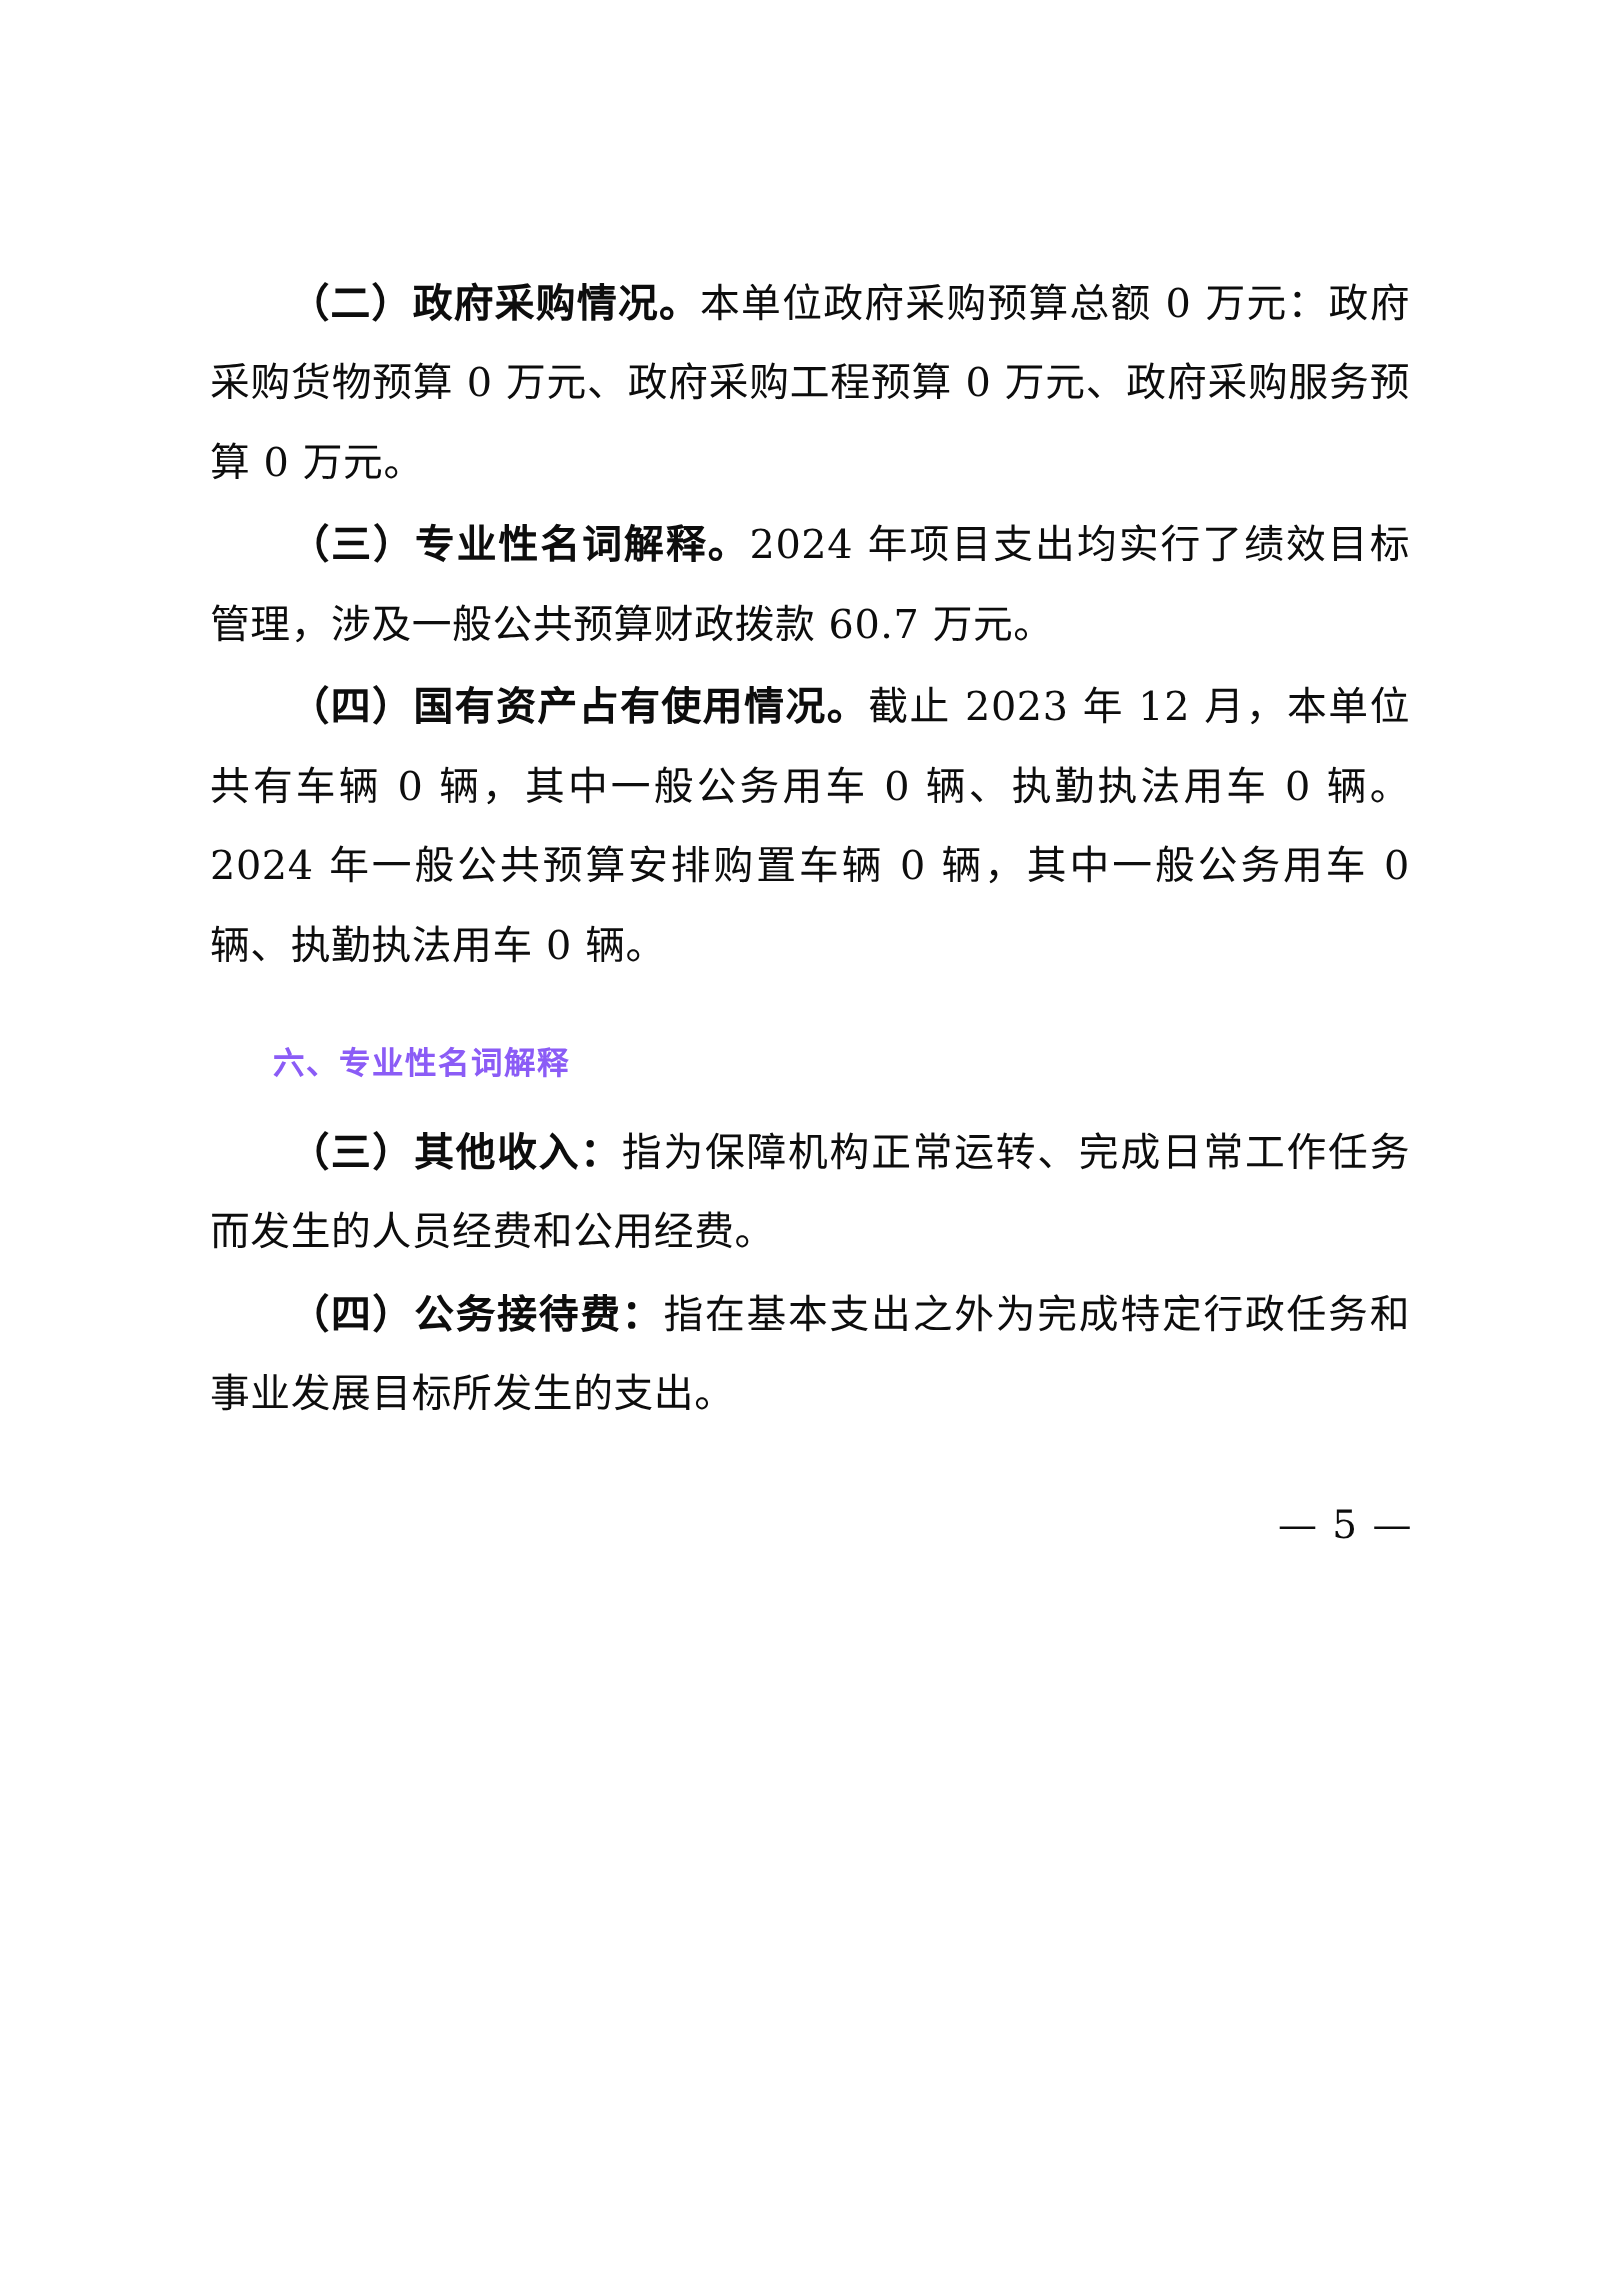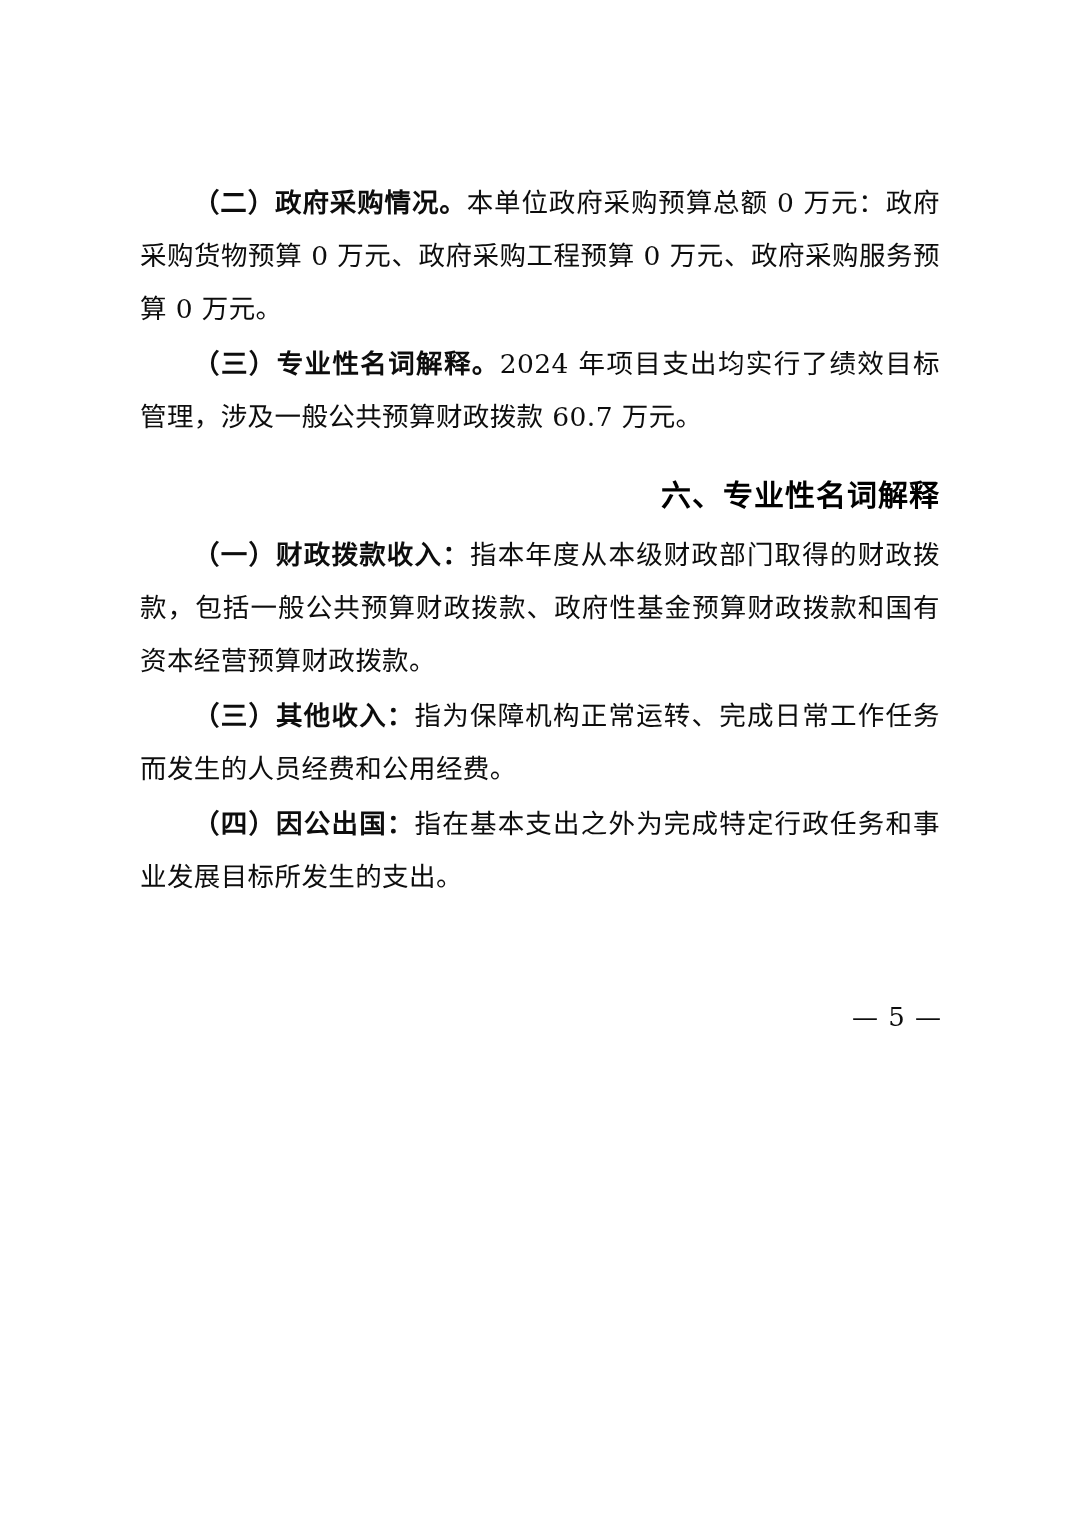--- a/index.html
+++ b/index.html
@@ -28,28 +28,27 @@
     font-size: 26.5px;
     line-height: 53px;
     text-align: justify;
     text-justify: inter-ideograph;
     letter-spacing: 0.4px;
     text-indent: 2em;
     color: #0d0d0d;
   }
   h2.heading {
     margin: 26px 0 6px 0;
-    font-size: 30px;
+    font-size: 21px;
     line-height: 53px;
     text-indent: 2em;
     font-weight: bold;
     letter-spacing: 1px;
-    color: #000000;
+    color: #8b5cf6;
     font-family: "DejaVu Sans", "Liberation Sans", sans-serif;
-    text-align: right;
   }
   .b {
     font-weight: bold;
   }
   .footer {
     position: absolute;
     right: 132px;
     bottom: 104px;
     font-size: 26px;
     letter-spacing: 1px;
@@ -65,34 +64,34 @@
   <div class="content">
 
     <p class="para">
       <span class="b">（二）政府采购情况。</span><span>本单位政府采购预算总额 0 万元：政府采购货物预算 0 万元、政府采购工程预算 0 万元、政府采购服务预算 0 万元。</span>
     </p>
 
     <p class="para">
       <span class="b">（三）专业性名词解释。</span><span>2024 年项目支出均实行了绩效目标管理，涉及一般公共预算财政拨款 60.7 万元。</span>
     </p>
 
+    <p class="para">
+      <span class="b">（四）国有资产占有使用情况。</span><span>截止 2023 年 12 月，本单位共有车辆 0 辆，其中一般公务用车 0 辆、执勤执法用车 0 辆。2024 年一般公共预算安排购置车辆 0 辆，其中一般公务用车 0 辆、执勤执法用车 0 辆。</span>
+    </p>
 
     <h2 class="heading">六、专业性名词解释</h2>
 
-    <p class="para">
-      <span class="b">（一）财政拨款收入：</span><span>指本年度从本级财政部门取得的财政拨款，包括一般公共预算财政拨款、政府性基金预算财政拨款和国有资本经营预算财政拨款。</span>
-    </p>
 
 
     <p class="para">
       <span class="b">（三）其他收入：</span><span>指为保障机构正常运转、完成日常工作任务而发生的人员经费和公用经费。</span>
     </p>
 
     <p class="para">
-      <span class="b">（四）因公出国：</span><span>指在基本支出之外为完成特定行政任务和事业发展目标所发生的支出。</span>
+      <span class="b">（四）公务接待费：</span><span>指在基本支出之外为完成特定行政任务和事业发展目标所发生的支出。</span>
     </p>
 
 
   </div>
 
   <div class="footer">— 5 —</div>
 
 </div>
 
 </body></html>

